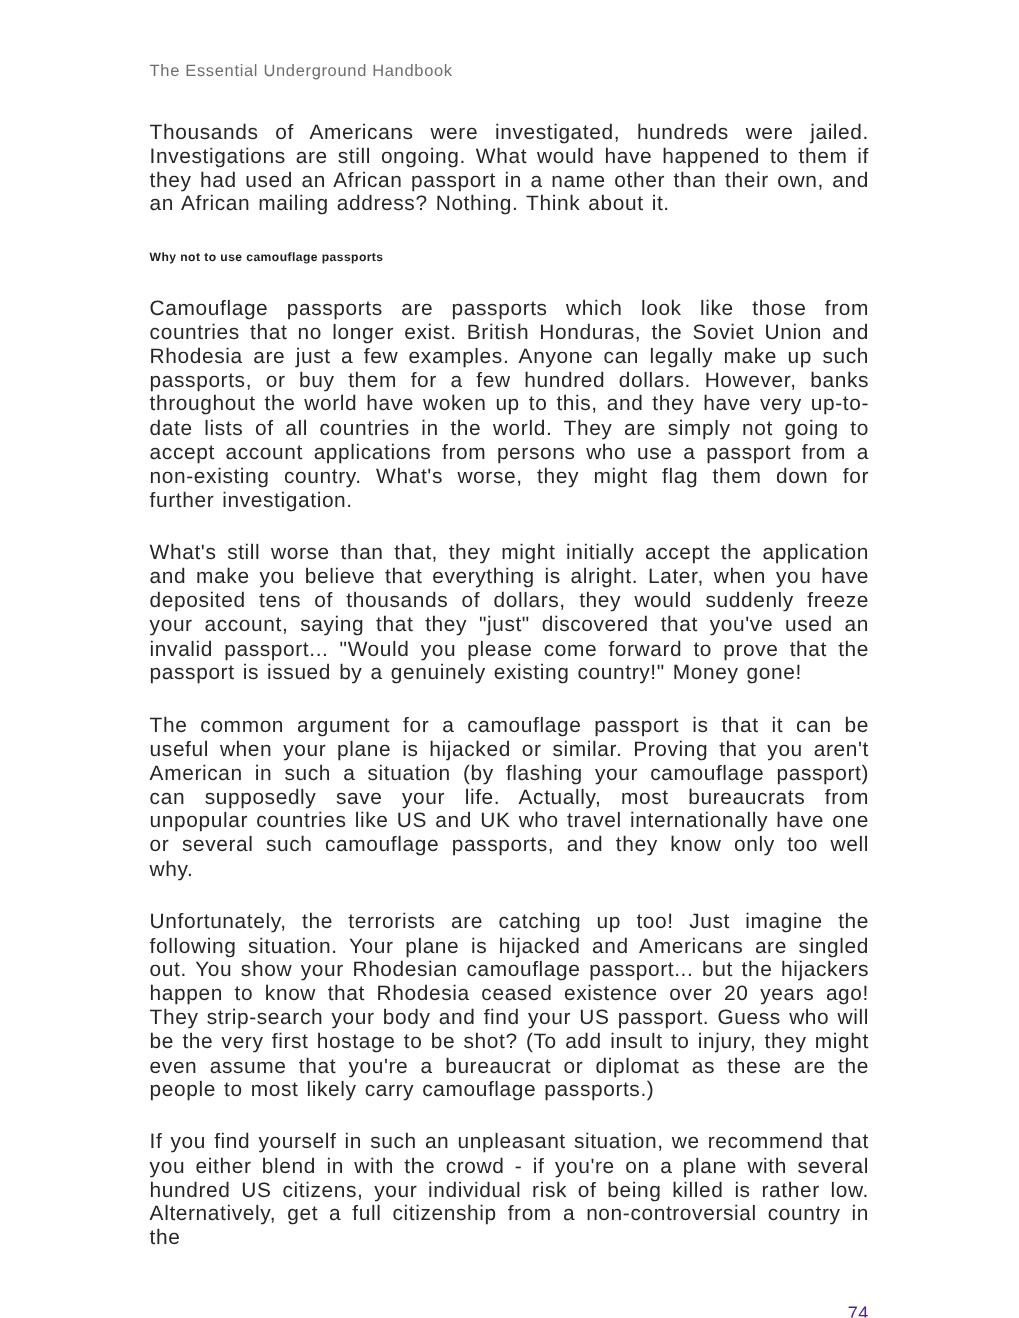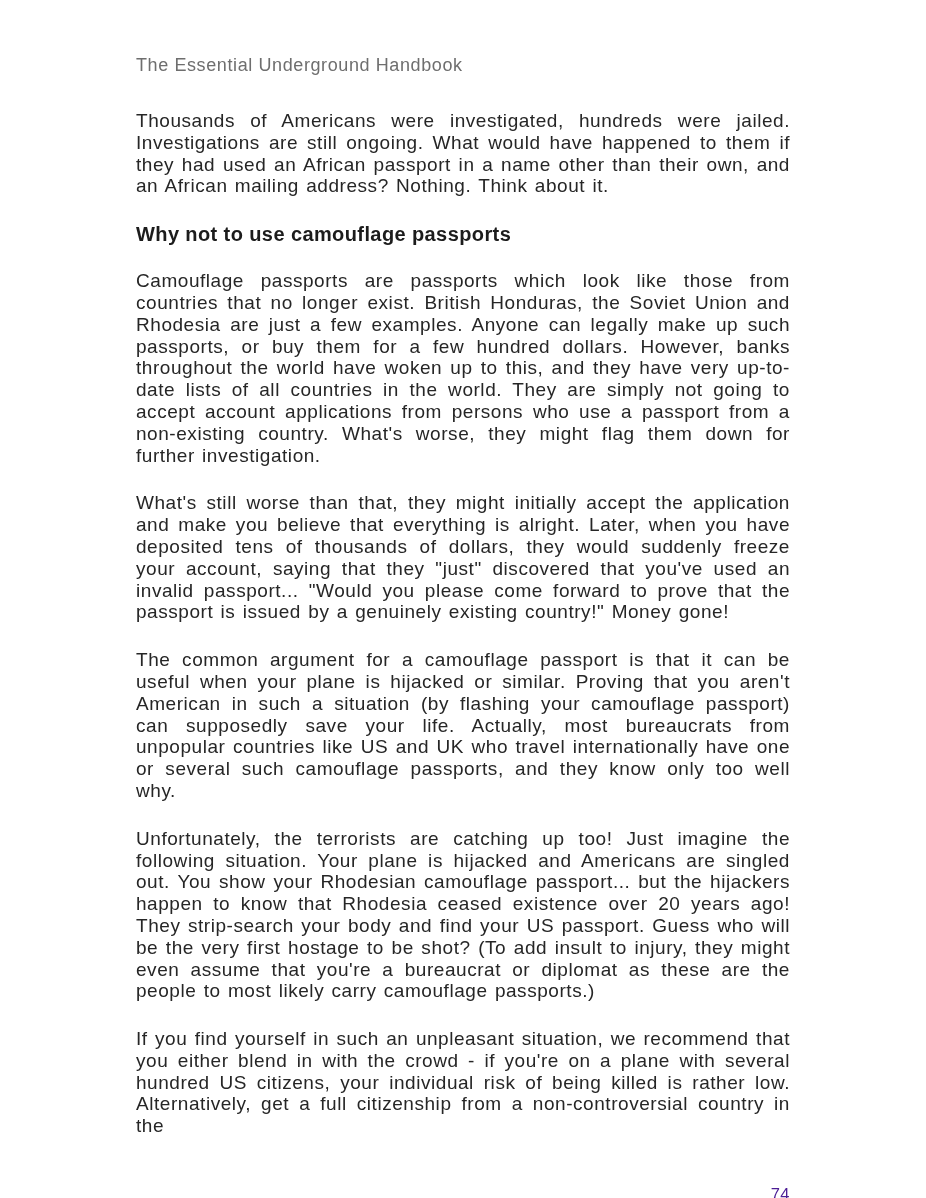--- a/index.html
+++ b/index.html
@@ -15,37 +15,37 @@
     overflow: hidden;
     font-family: "Liberation Sans", sans-serif;
   }
   .content {
     position: absolute;
     left: 136px;
     top: 56px;
     width: 654px;
   }
   .running-header {
-    font-size: 18px;
+    font-size: 15px;
     line-height: 18px;
     color: #6e6e6e;
     letter-spacing: 0.6px;
     margin-bottom: 36px;
   }
   .para {
     font-size: 19px;
     line-height: 21.8px;
     color: #262626;
     letter-spacing: 0.55px;
     word-spacing: 1.5px;
     text-align: justify;
     margin: 0 0 26px 0;
   }
   .section-heading {
-    font-size: 20px;
+    font-size: 11px;
     line-height: 22px;
     font-weight: bold;
     color: #1c1c1c;
     letter-spacing: 0.4px;
     margin: 23px 0 25px 0;
   }
   .page-number {
     margin-top: 48px;
     text-align: right;
     font-size: 16.5px;

